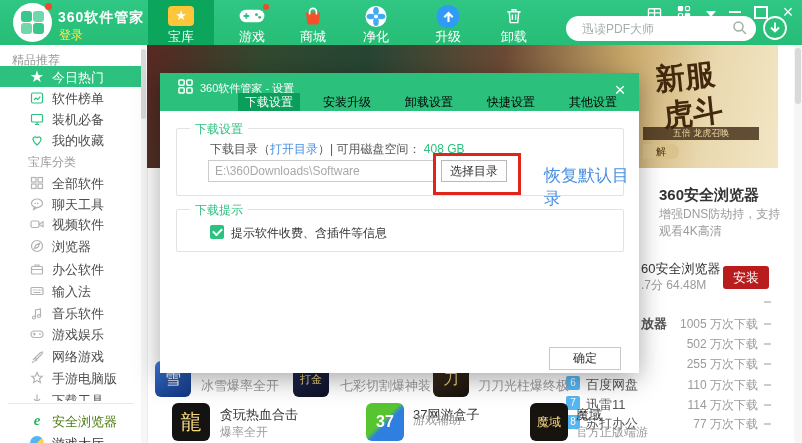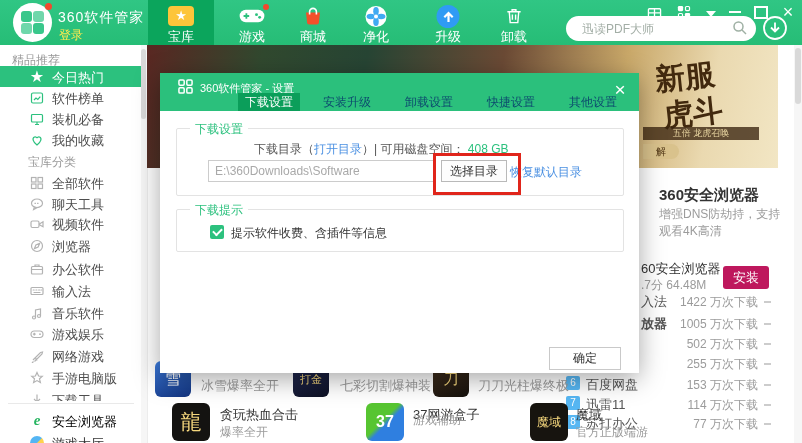--- a/index.html
+++ b/index.html
@@ -6,21 +6,21 @@
   .stage{position:relative;width:802px;height:443px;overflow:hidden;background:#fff;
          font-family:"Liberation Sans","DejaVu Sans",sans-serif;-webkit-font-smoothing:antialiased;}
   .abs{position:absolute;}
   
   .topbar{left:0;top:0;width:802px;height:45px;background:linear-gradient(180deg,#30c684,#26bd76);}
   .logo-circle{left:13px;top:3px;width:39px;height:39px;border-radius:50%;background:#fff;}
   .logo-grid{left:8px;top:8px;width:23px;height:23px;display:grid;grid-template-columns:11px 11px;grid-template-rows:11px 11px;gap:1px;}
   .logo-grid span{border-radius:3px;}
   .lg1{background:#39c78b;} .lg2{background:#6fd7ab;} .lg3{background:#6fd7ab;} .lg4{background:#39c78b;}
   .red-dot{width:7px;height:7px;border-radius:50%;background:#f3482e;}
-  .app-title{left:58px;top:9px;font-size:14px;font-weight:normal;color:#fff;letter-spacing:1px;}
+  .app-title{left:58px;top:9px;font-size:14px;font-weight:bold;color:#fff;letter-spacing:1px;}
   .login{left:59px;top:27px;font-size:12px;color:#ffea4f;cursor:pointer;}
   .nav-tab{top:0;height:45px;text-align:center;cursor:pointer;}
   .nav-tab.active{background:#0ba55c;}
   .nav-ic{position:absolute;left:50%;transform:translateX(-50%);top:5px;height:22px;display:flex;align-items:center;}
   .nav-label{position:absolute;left:0;right:0;top:28px;font-size:13px;color:#fff;}
   .star-box{width:26px;height:20px;background:#fdc53a;border-radius:4px;color:#fff;font-size:13px;line-height:20px;text-align:center;}
   .blue-circle{width:23px;height:23px;border-radius:50%;background:#2f9bf4;display:flex;align-items:center;justify-content:center;}
   .search-pill{left:566px;top:16px;width:190px;height:25px;background:#fff;border-radius:13px;}
   .search-pill input{position:absolute;left:14px;top:3px;width:145px;height:18px;border:0;outline:0;font-size:12px;color:#666;background:transparent;font-family:inherit;}
   .search-pill input::placeholder{color:#a3aea6;}
@@ -47,47 +47,47 @@
   .banner{left:147px;top:45px;width:631px;height:123px;cursor:pointer;overflow:hidden;
           background:linear-gradient(100deg,#5a2722 0%,#31492f 18%,#274534 34%,#6b4a35 55%,#c9a869 74%,#ead9b0 88%,#f2e6c4 100%);}
   .banner-t1{left:508px;top:12px;font-family:"Liberation Serif",serif;font-weight:bold;font-size:30px;color:#42290e;transform:rotate(-6deg);}
   .banner-t2{left:516px;top:48px;font-family:"Liberation Serif",serif;font-weight:bold;font-size:30px;color:#42290e;transform:rotate(-6deg);}
   .banner-band{left:496px;top:82px;width:116px;height:13px;background:rgba(58,36,16,.78);color:#ecd9a4;font-size:9px;line-height:13px;text-align:center;}
   .banner-ribbon{left:496px;top:99px;width:36px;height:15px;background:#d9c28c;color:#4a3010;font-size:10px;line-height:15px;text-align:center;border-radius:0 8px 8px 0;}
   .promo-title{left:659px;top:186px;font-size:15px;color:#333;font-weight:bold;}
   .promo-desc{left:659px;top:206px;font-size:12px;color:#9b9b9b;line-height:17px;}
   .frag-name{font-size:13px;color:#333;}
   .frag-meta{font-size:12px;color:#9b9b9b;}
-  .install-btn{left:723px;top:266px;width:46px;height:23px;background:#be185d;color:#fff;font-size:13px;border:0;border-radius:3px;cursor:pointer;font-family:inherit;}
+  .install-btn{left:723px;top:266px;width:46px;height:23px;background:#b91c1c;color:#fff;font-size:13px;border:0;border-radius:3px;cursor:pointer;font-family:inherit;}
   .rank-row{left:560px;width:200px;height:18px;cursor:pointer;}
   .rank-badge{position:absolute;left:6px;top:1px;width:14px;height:14px;background:#57b7f3;border-radius:2px;color:#fff;font-size:10px;line-height:14px;text-align:center;}
   .rank-name{position:absolute;top:1px;font-size:13px;color:#555;}
   .rank-count{position:absolute;right:2px;top:2px;font-size:12px;color:#9b9b9b;}
   .trend-dash{left:764px;width:7px;height:2px;background:#ccc;}
   
   .gicon{border-radius:6px;color:#f5d77d;display:flex;align-items:center;justify-content:center;cursor:pointer;overflow:hidden;}
   .g-label{font-size:13px;color:#9a9a9a;cursor:pointer;}
   .g-title{font-size:13px;color:#333;cursor:pointer;}
   .g-sub{font-size:12px;color:#9b9b9b;}
   
   .dialog{left:160px;top:73px;width:479px;height:300px;background:#fff;box-shadow:0 6px 24px rgba(0,0,0,.35);z-index:10;}
   .dlg-head{left:0;top:0;width:479px;height:38px;background:#2bc07c;}
   .dlg-title{left:40px;top:8px;font-size:11px;color:#fff;}
   .dlg-close{left:449px;top:6px;width:22px;height:22px;color:#fff;font-size:19px;line-height:22px;text-align:center;cursor:pointer;}
-  .dlg-tab{top:20px;height:18px;line-height:18px;font-size:12px;color:#0c4a6e;text-align:center;cursor:pointer;}
+  .dlg-tab{top:20px;height:18px;line-height:18px;font-size:12px;color:#000000;text-align:center;cursor:pointer;}
   .dlg-tab.active{background:#0b9e5a;color:#fff;}
   .fieldset{border:1px solid #e3e3e3;border-radius:2px;}
   .legend{position:absolute;top:-8px;background:#fff;padding:0 5px;font-size:12px;color:#2cc17e;}
-  .dir-row{left:50px;top:68px;font-size:12px;color:#555;margin-left:44px;}
+  .dir-row{left:50px;top:68px;font-size:12px;color:#555;}
   .link{color:#4a90e2;cursor:pointer;}
   .space-val{color:#2cc17e;}
   .path-input{left:48px;top:87px;width:218px;height:20px;border:1px solid #ccc;font-size:12px;color:#a9a9a9;padding:0 0 0 6px;font-family:inherit;outline:0;}
   .choose-btn{left:281px;top:87px;width:66px;height:22px;background:#fdfdfd;border:1px solid #b9b9b9;font-size:12px;color:#333;cursor:pointer;font-family:inherit;}
   .red-annot{left:273px;top:80px;width:82px;height:36px;border:3px solid #e0251b;z-index:12;pointer-events:none;}
-  .restore-link{left:350px;top:91px;font-size:12px;}
+  .restore-link{left:384px;top:91px;font-size:17px;}
   .cb{left:50px;top:152px;width:14px;height:14px;background:#2cc17e;border-radius:2px;cursor:pointer;}
   .cb-check{position:absolute;left:3px;top:3px;width:7px;height:4px;border-left:2px solid #fff;border-bottom:2px solid #fff;transform:rotate(-45deg);}
   .cb-label{left:71px;top:152px;font-size:12px;color:#333;}
   .ok-btn{left:389px;top:274px;width:72px;height:23px;background:#fff;border:1px solid #c9c9c9;font-size:12px;color:#333;cursor:pointer;font-family:inherit;}
 </style>
 </head>
 <body>
 
 <div class="stage">
 
@@ -346,21 +346,21 @@
           </svg>
         </span>
       <span class="lb">下载工具</span>
     </div>
     <div class="abs side-divider" style="top:358px;"></div>
 
     <div class="abs side-item" style="top:365px;">
       <span class="ic">
           <span class="e-logo">e</span>
         </span>
-      <span class="lb" style="color:#000000;">安全浏览器</span>
+      <span class="lb" style="color:#4d7c0f;">安全浏览器</span>
     </div>
     <div class="abs side-item" style="top:387px;">
       <span class="ic">
           <span class="hall-ball"></span>
         </span>
       <span class="lb" style="color:#333;">游戏大厅</span>
     </div>
 
     <div class="abs scroll-track" style="left:141px;top:0;width:6px;height:398px;"></div>
     <div class="abs scroll-thumb" style="left:141px;top:4px;width:5px;height:70px;"></div>
@@ -376,38 +376,34 @@
   <div class="abs promo-title">360安全浏览器</div>
   <div class="abs promo-desc">
     <div>增强DNS防劫持，支持</div>
     <div>观看4K高清</div>
   </div>
 
   <div class="abs frag-name" style="left:641px;top:260px;">60安全浏览器</div>
   <div class="abs frag-meta" style="left:641px;top:277px;">.7分 64.48M</div>
   <button class="abs install-btn">安装</button>
 
-  <div class="abs rank-row" style="top:292px;">
-    <span class="rank-name" style="left:81px;">入法</span>
-    <span class="rank-count">1422 万次下载</span>
-  </div>
   <div class="abs rank-row" style="top:314px;">
     <span class="rank-name" style="left:81px;font-weight:bold;">放器</span>
     <span class="rank-count">1005 万次下载</span>
   </div>
   <div class="abs rank-row" style="top:334px;">
     <span class="rank-count">502 万次下载</span>
   </div>
   <div class="abs rank-row" style="top:354px;">
     <span class="rank-count">255 万次下载</span>
   </div>
   <div class="abs rank-row" style="top:375px;">
     <span class="rank-badge">6</span>
     <span class="rank-name" style="left:26px;">百度网盘</span>
-    <span class="rank-count">153 万次下载</span>
+    <span class="rank-count">110 万次下载</span>
   </div>
   <div class="abs rank-row" style="top:395px;">
     <span class="rank-badge">7</span>
     <span class="rank-name" style="left:26px;">迅雷11</span>
     <span class="rank-count">114 万次下载</span>
   </div>
   <div class="abs rank-row" style="top:414px;">
     <span class="rank-badge">8</span>
     <span class="rank-name" style="left:26px;">苏打办公</span>
     <span class="rank-count">77 万次下载</span>

